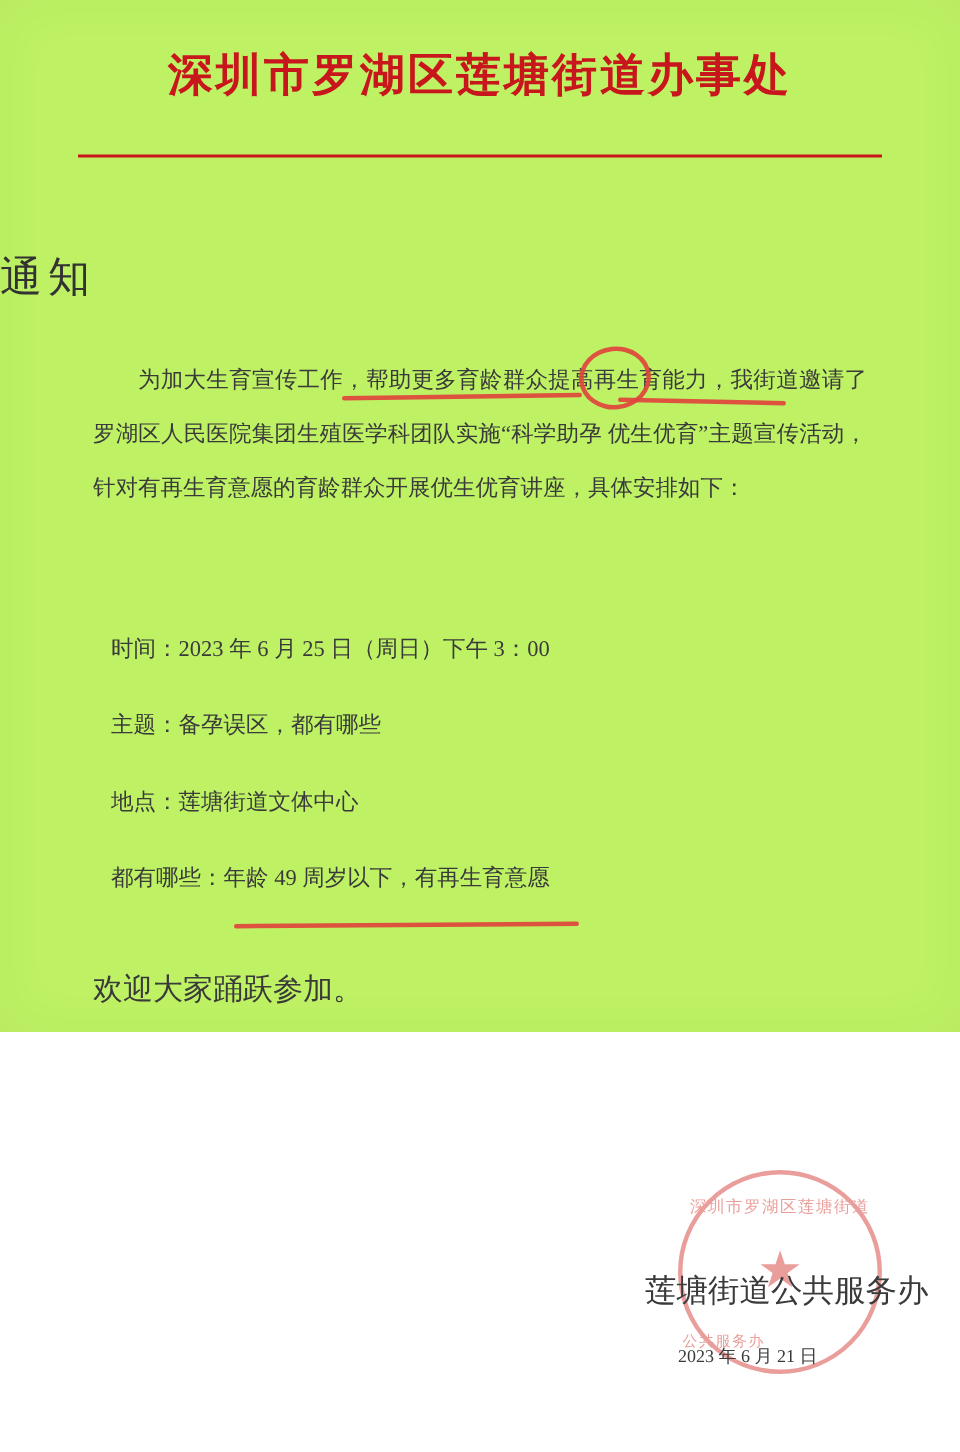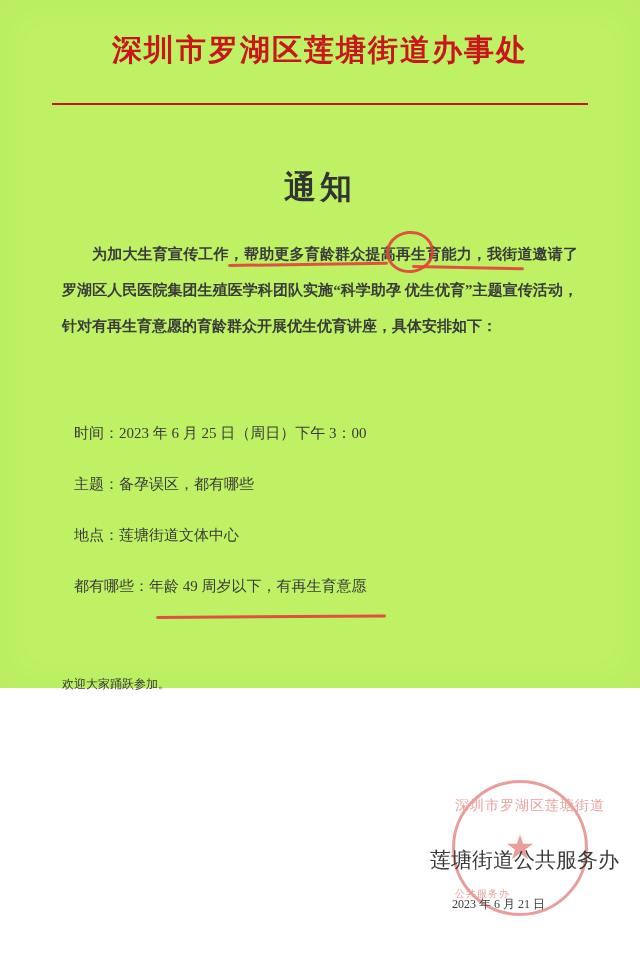--- a/index.html
+++ b/index.html
@@ -47,23 +47,23 @@
     height: 2px;
     background: #c7161c;
   }
 
   
   .doc-title {
     position: absolute;
     top: 166px;
     left: 0;
     width: 640px;
-    text-align: center;
-    font-size: 32px;
-    font-weight: bold;
+    text-align: left;
+    font-size: 28px;
+    font-weight: normal;
     letter-spacing: 4px;
     color: #333;
   }
 
   
   .body-block {
     position: absolute;
     top: 236px;
     left: 62px;
     width: 516px;
@@ -72,43 +72,42 @@
     font-size: 15px;
     line-height: 36px;
     text-align: justify;
     text-justify: inter-ideograph;
     color: #3a3a3a;
     text-indent: 0;
     position: relative;
   }
   .para.indent {
     text-indent: 30px;
-    font-weight: bold;
   }
 
   .item-list {
     position: absolute;
     top: 376px;
     left: 62px;
     width: 516px;
     margin-top: 48px;
   }
   .item {
     font-size: 15px;
     line-height: 18px;
     color: #3a3a3a;
     margin-bottom: 33px;
     padding-left: 12px;
     position: relative;
   }
   .closing {
     position: absolute;
-    top: 676px;
+    top: 646px;
     left: 62px;
-    font-size: 12px;
+    font-size: 20px;
     color: #3a3a3a;
     text-align: right;
   }
 
   
   .annot-line {
     position: absolute;
     height: 3px;
     background: #e0453c;
     border-radius: 2px;
@@ -141,22 +140,22 @@
     transform: translate(-50%, -50%);
     font-size: 34px;
     color: #d9504a;
     line-height: 1;
   }
   .stamp-top-text {
     position: absolute;
     left: 0;
     top: 14px;
     width: 100%;
-    text-align: right;
-    font-size: 14px;
+    text-align: center;
+    font-size: 11px;
     letter-spacing: 1px;
     color: #d9504a;
     white-space: nowrap;
   }
   .stamp-bottom-text {
     position: absolute;
     left: 0;
     bottom: 12px;
     width: 100%;
     text-align: left;

